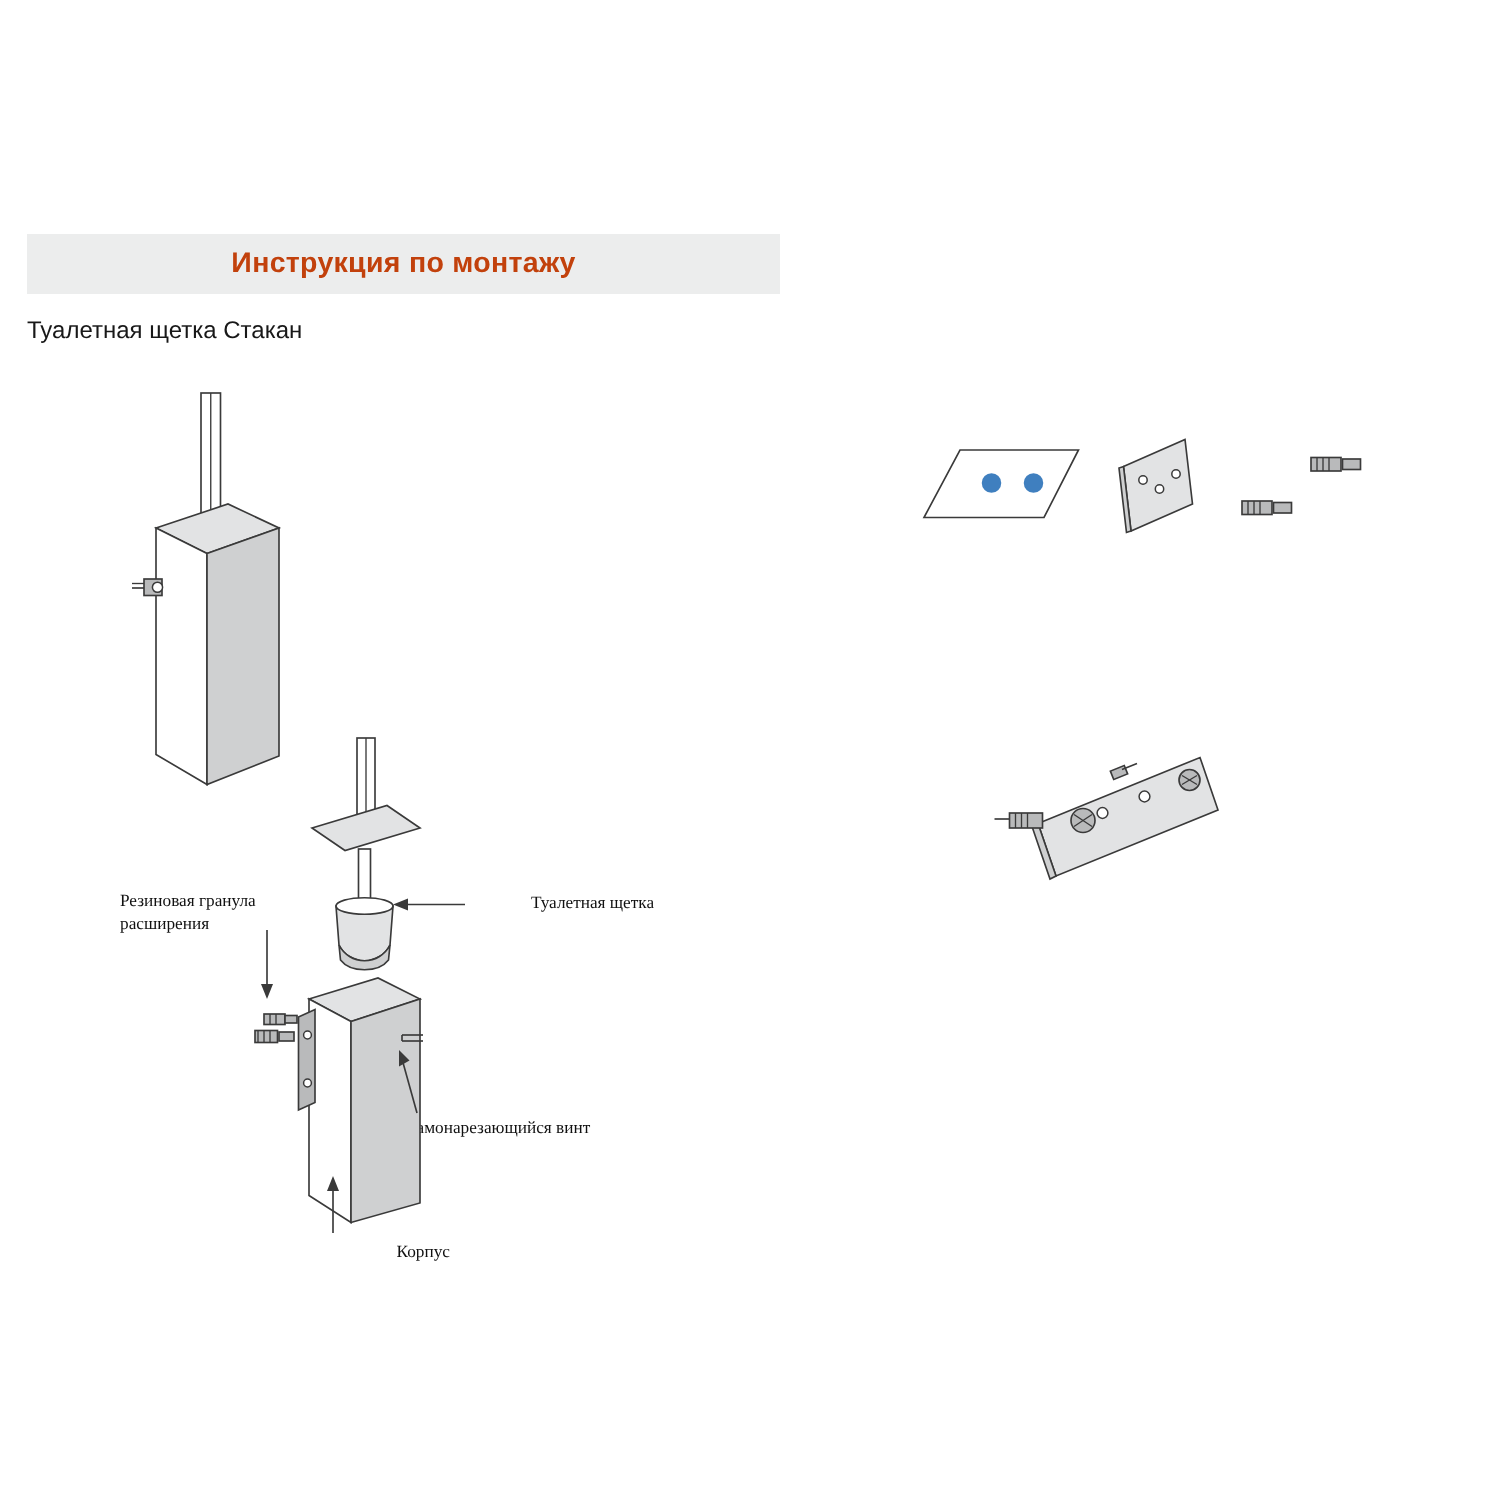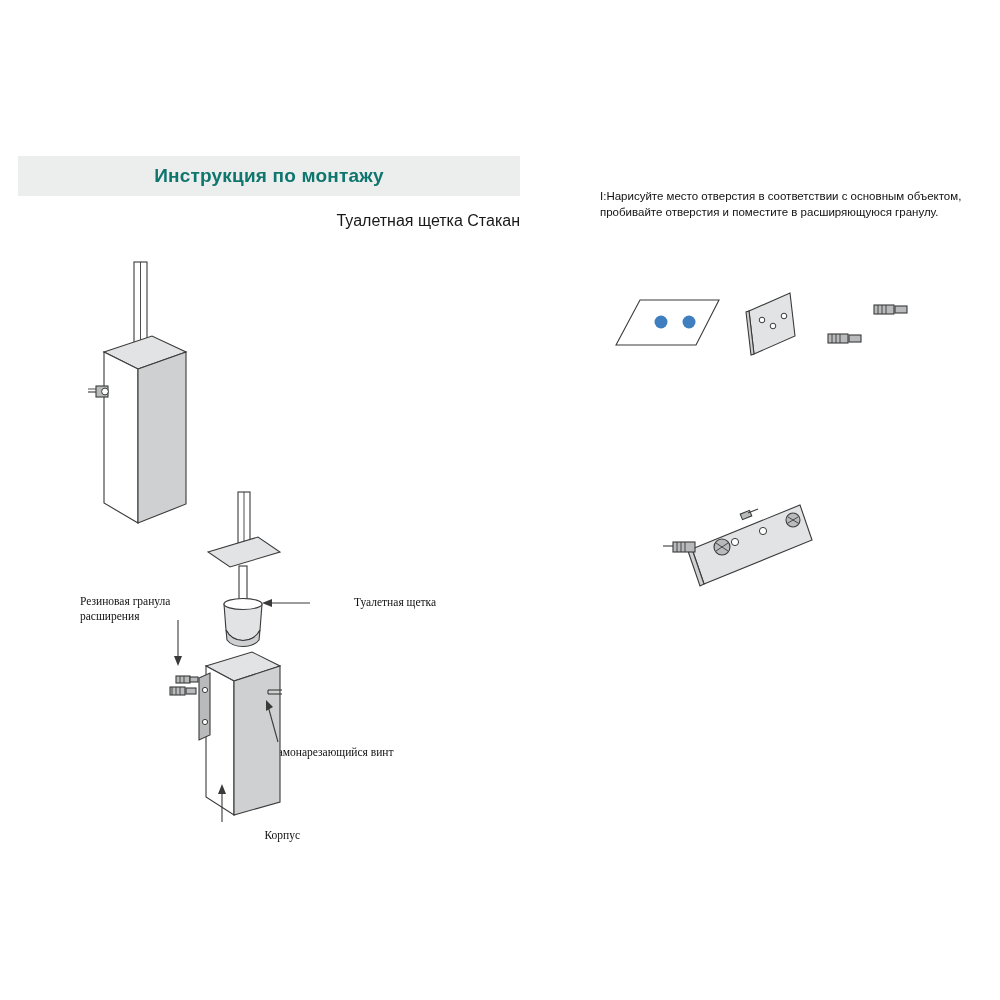--- a/index.html
+++ b/index.html
@@ -35,28 +35,28 @@
     position: absolute;
     left: 18px;
     top: 156px;
     width: 502px;
     height: 40px;
     line-height: 40px;
     text-align: center;
     font-size: 19px;
     font-weight: bold;
     letter-spacing: .2px;
-    color: #0f766e;
+    color: #c2410c;
   }
   #product-name {
     position: absolute;
     left: 18px;
     top: 212px;
     width: 502px;
-    text-align: right;
+    text-align: left;
     font-size: 16px;
     color: #181818;
   }
 
   
   #step1-text {
     position: absolute;
     left: 600px;
     top: 188px;
     width: 380px;
@@ -99,21 +99,20 @@
 </style>
 </head>
 <body>
 
 <div class="sheet">
 
   <div id="title-banner"></div>
   <div id="title-text">Инструкция по монтажу</div>
   <div id="product-name">Туалетная щетка Стакан</div>
 
-  <div id="step1-text">I:Нарисуйте место отверстия в соответствии с основным объектом, пробивайте отверстия и поместите в расширяющуюся гранулу.</div>
 
   <div class="callout" id="callout-granule">Резиновая гранула расширения</div>
   <div class="callout" id="callout-brush">Туалетная щетка</div>
   <div class="callout" id="callout-screw">Самонарезающийся винт</div>
   <div class="callout" id="callout-body">Корпус</div>
 
   <svg width="1000" height="1000" viewBox="0 0 1000 1000" style="position:absolute;left:0;top:0;">
 
     <g>
 

